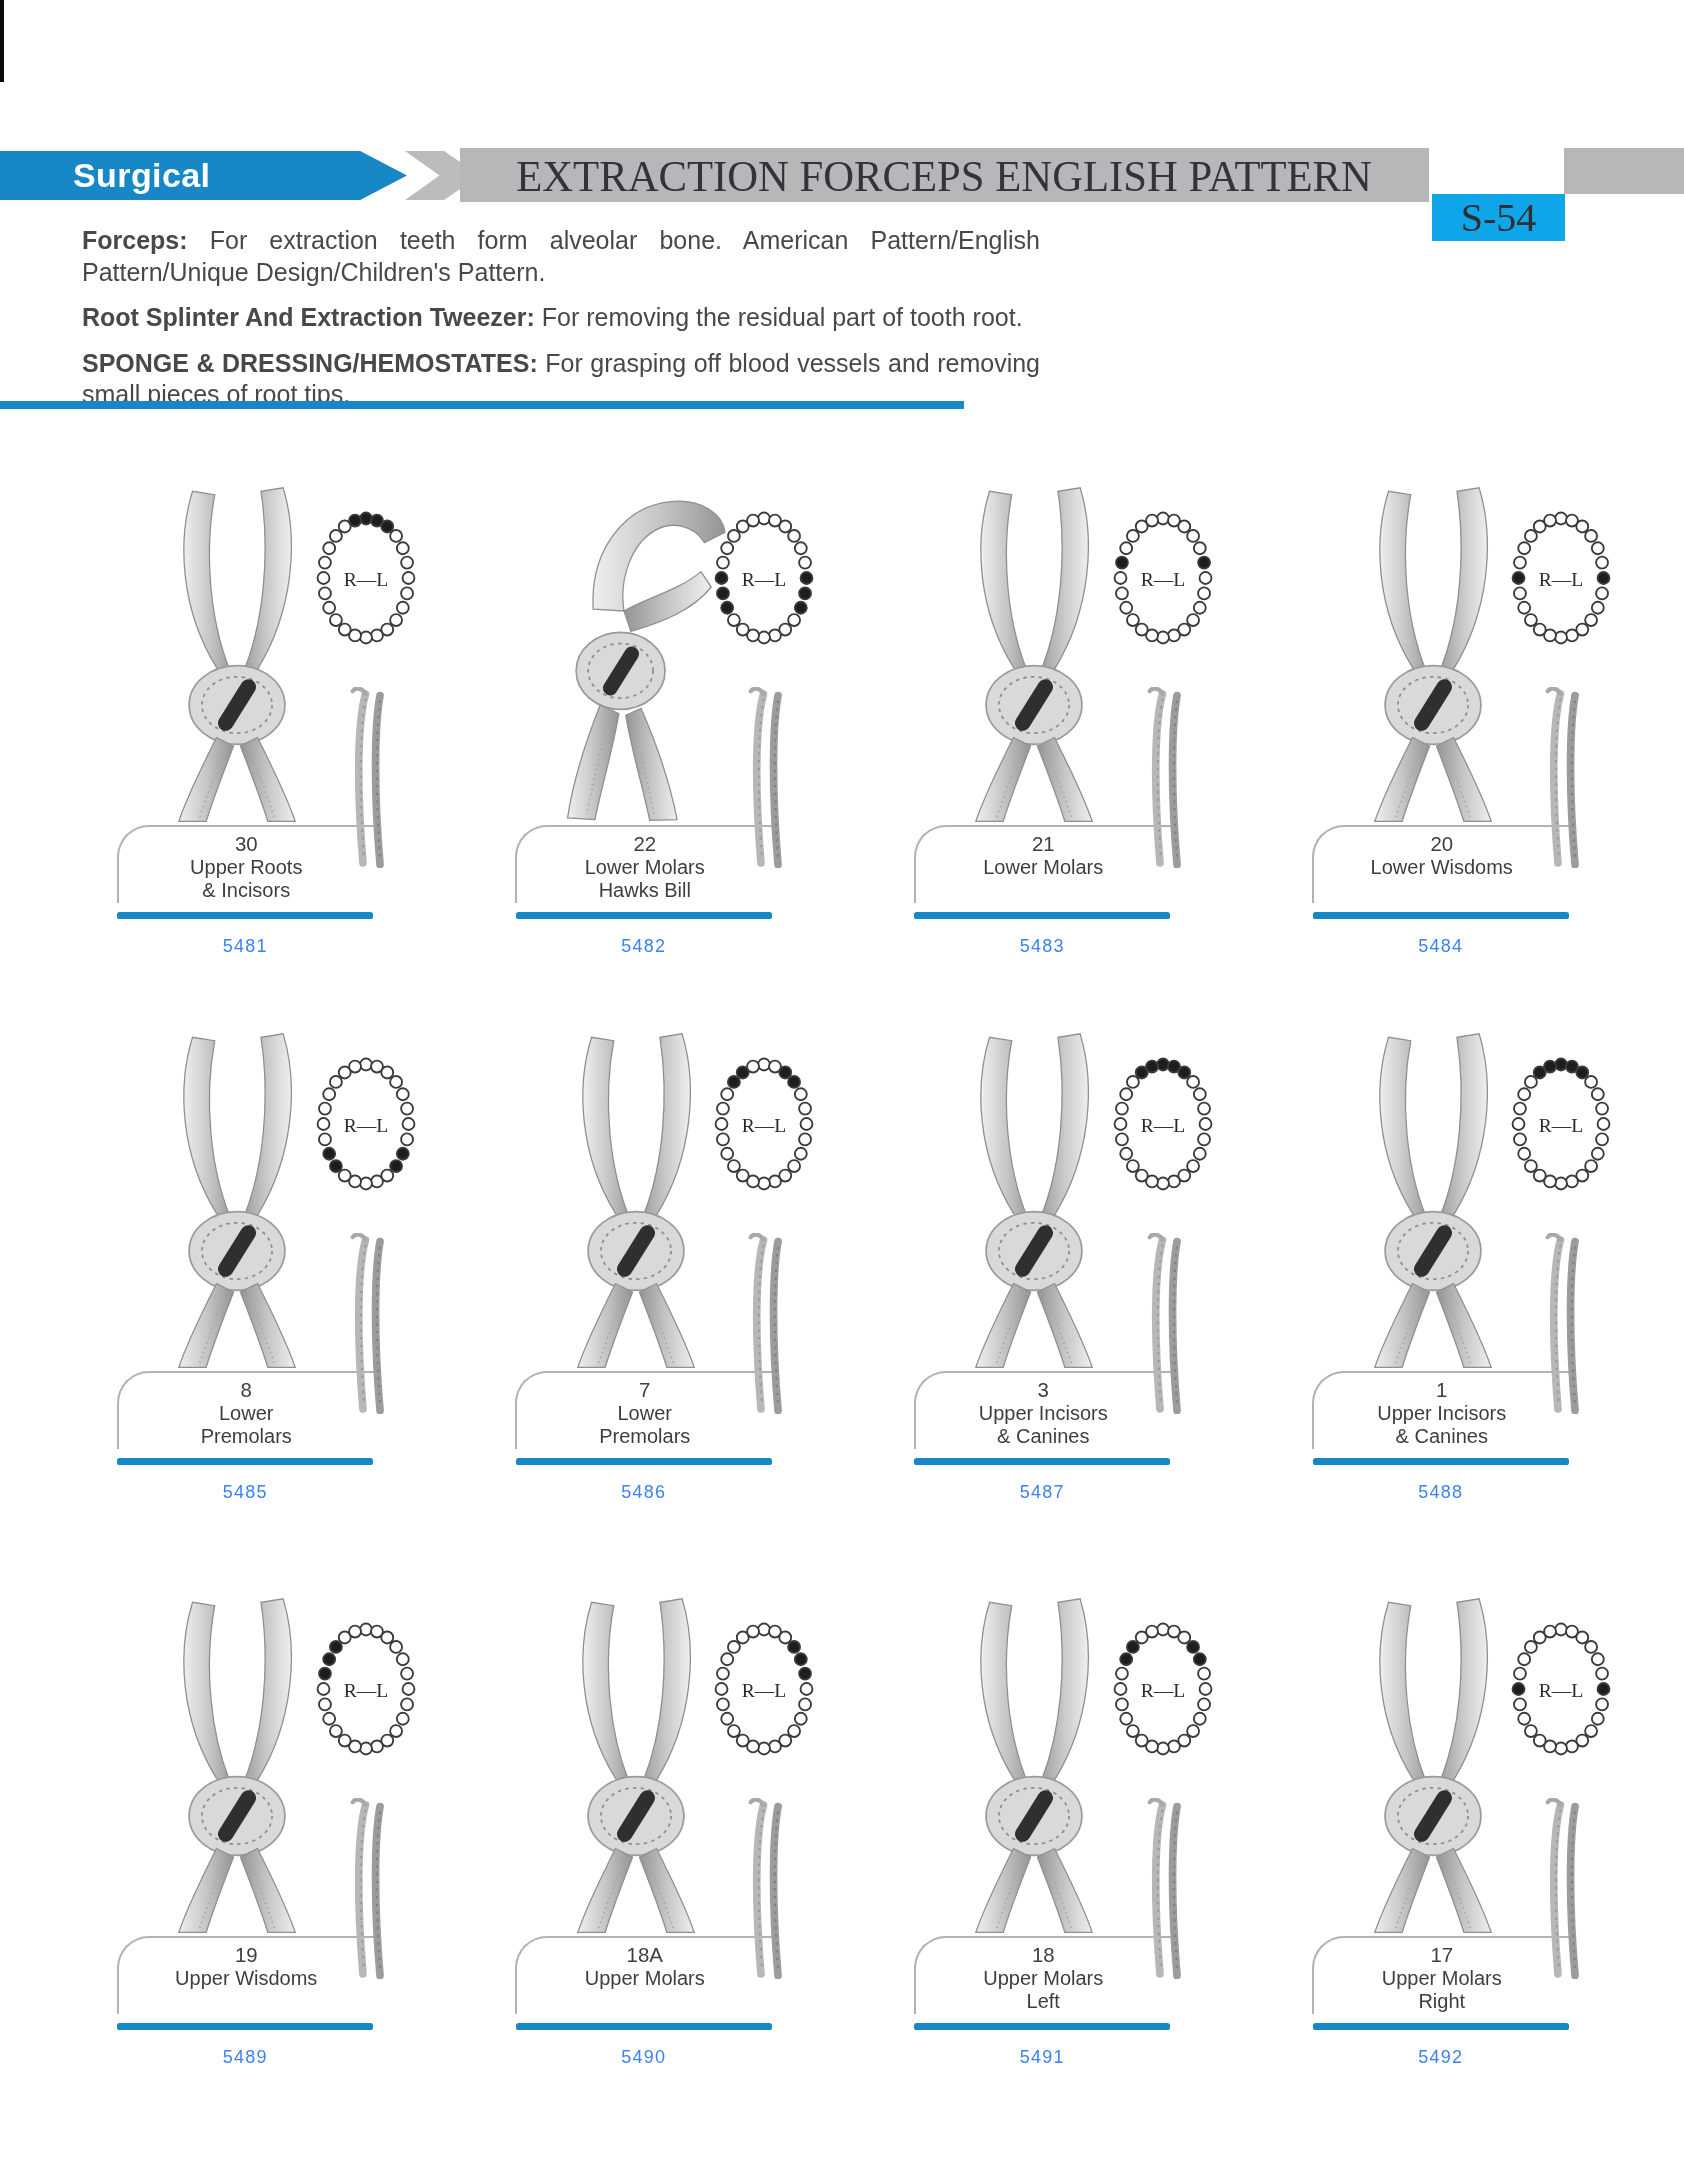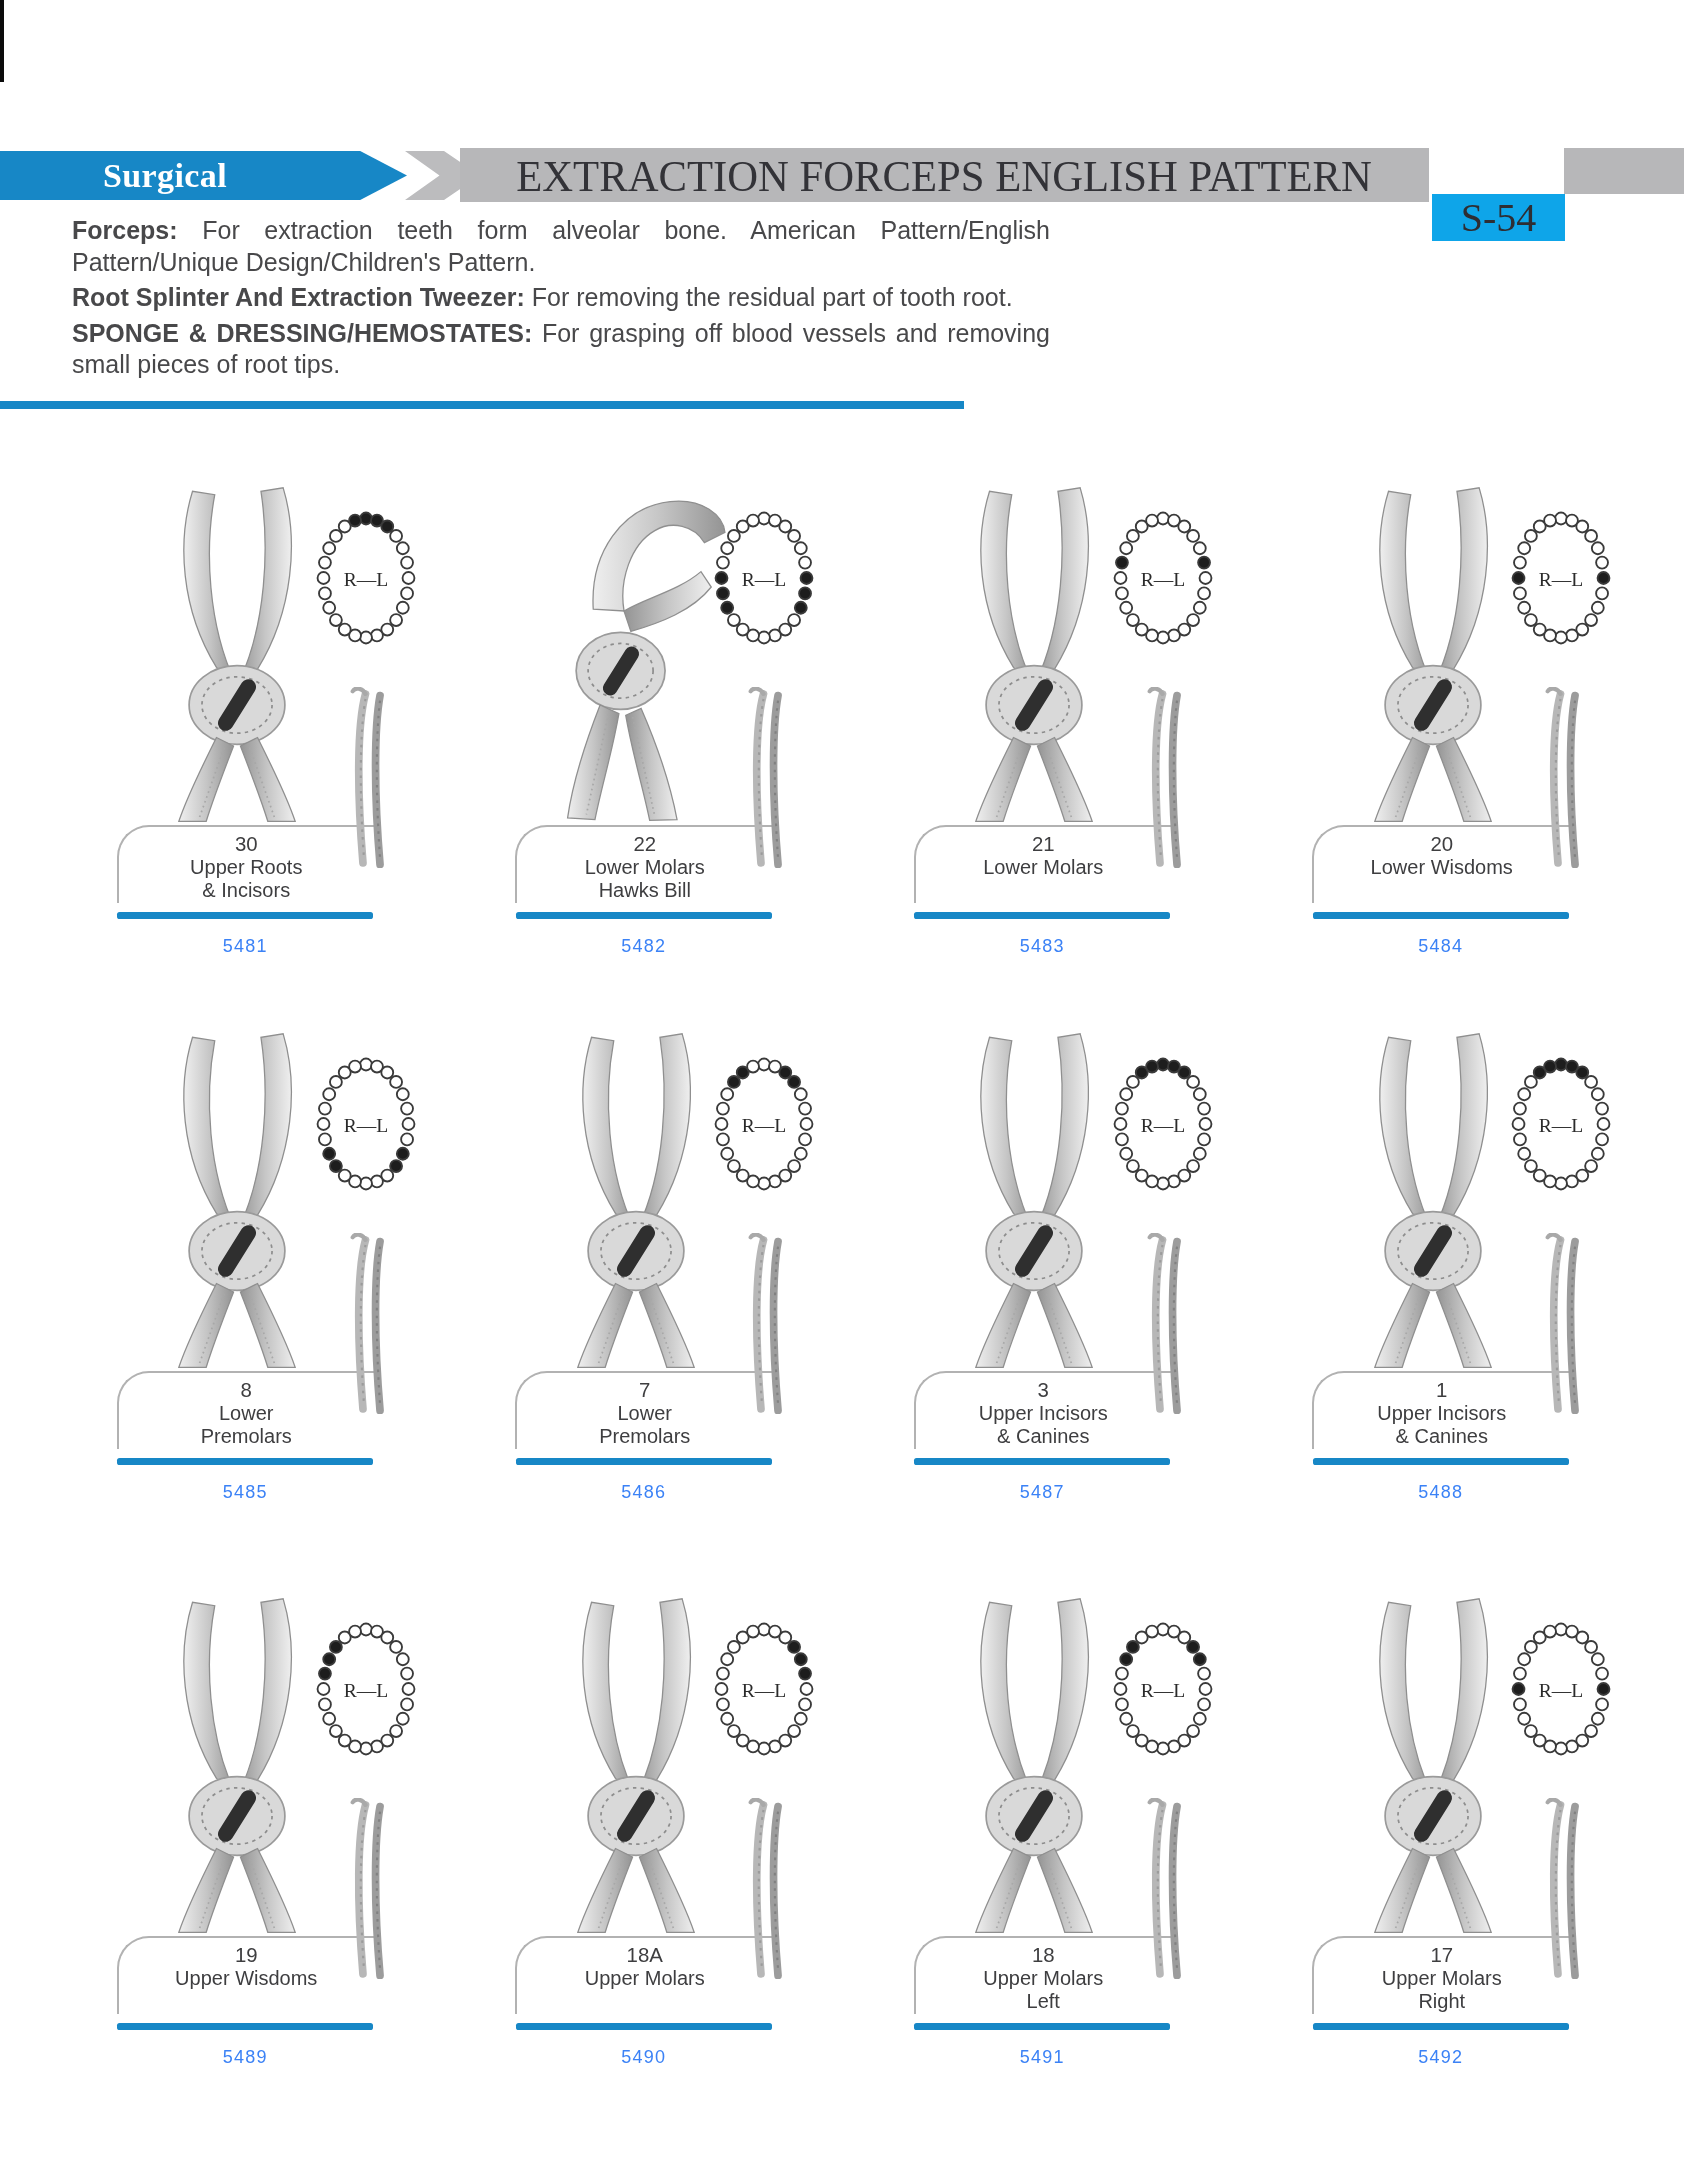--- a/index.html
+++ b/index.html
@@ -13,22 +13,22 @@
   
   .black-tick { position:absolute; left:0; top:0; width:4.3px; height:82px; background:#0b0b0b; }
 
   .banner-blue {
     position:absolute; left:0; top:151px; width:407px; height:49px;
     background:#1787c6;
     clip-path:polygon(0 0, 88.5% 0, 100% 50%, 88.5% 100%, 0 100%);
     display:flex; align-items:center;
   }
   .banner-blue .cat-label {
-    color:#ffffff; font-family:Liberation Serif, serif; font-weight:bold;
-    font-size:34px; padding-left:103px; letter-spacing:0.4px;
+    color:#ffffff; font-family:Liberation Sans, sans-serif; font-weight:bold;
+    font-size:34px; padding-left:73px; letter-spacing:0.4px;
   }
   .banner-chevron {
     position:absolute; left:405px; top:151px; width:75px; height:49px;
     background:#bcbcbe;
     clip-path:polygon(0 0, 52% 0, 100% 50%, 52% 100%, 0 100%, 46% 50%);
   }
   .banner-gray {
     position:absolute; left:460px; top:148px; width:969px; height:54px;
     background:#b7b7b9; display:flex; align-items:flex-end; justify-content:center;
   }
@@ -38,21 +38,21 @@
   }
   .banner-gray-right { position:absolute; left:1564px; top:148px; width:121px; height:46px; background:#b7b7b9; }
   .page-num-box {
     position:absolute; left:1432px; top:194px; width:133px; height:47px;
     background:#0ea5e9; display:flex; align-items:center; justify-content:center;
     font-family:"Liberation Serif", serif; font-size:40px; color:#2e2e33;
   }
 
   
   .description { position:absolute; left:68px; top:211px; width:986px; color:#48484a; font-size:25px; line-height:31.5px; }
-  .description p { margin:4px; text-align:justify; }
+  .description p { margin:14px; text-align:justify; }
   .description .lead { font-weight:bold; }
   .description .lead.regular { font-weight:bold; }
 
   .blue-rule { position:absolute; left:0; top:401px; width:964px; height:7.7px; background:#1787c6; }
 
   
   .grid {
     position:absolute; left:56px; top:474px; width:1574px;
     display:grid; grid-template-columns:repeat(4, 1fr);
     grid-template-rows:526px 545px 579px;

